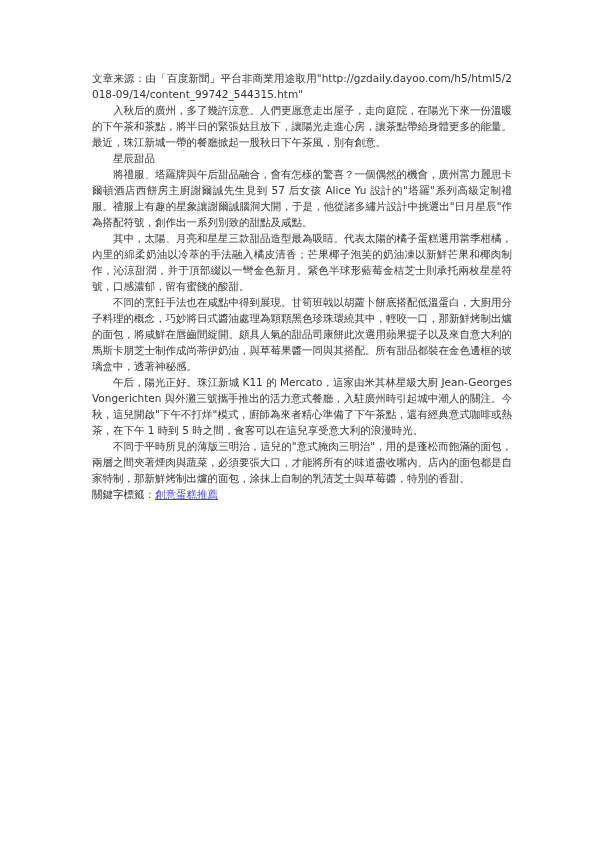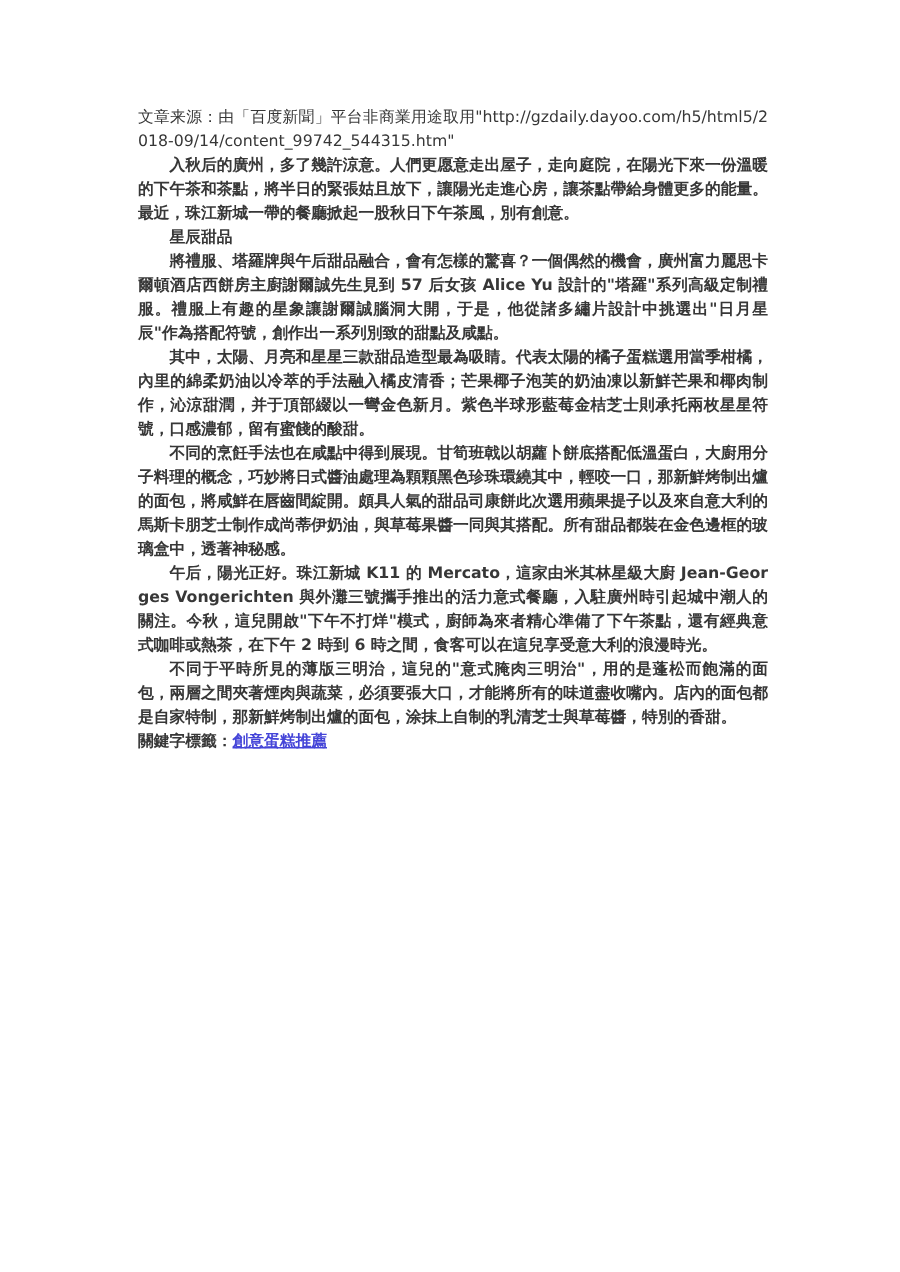--- a/index.html
+++ b/index.html
@@ -24,26 +24,24 @@
     font-size: 10.5px;
     line-height: 16px;
     text-align: justify;
     word-break: break-all;
   }
   .src {
     margin-bottom: 16px;
   }
   .indent {
     text-indent: 2em;
-    font-weight: bold;
   }
   .keywords {
     margin-top: 22px;
     text-align: left;
-    font-weight: bold;
   }
   .kw-link {
     color: #4545d8;
     text-decoration: underline;
     cursor: pointer;
   }
 </style>
 </head>
 <body>
 
@@ -55,21 +53,21 @@
 
   <p class="indent">星辰甜品</p>
 
   <p class="indent">將禮服、塔羅牌與午后甜品融合，會有怎樣的驚喜？一個偶然的機會，廣州富力麗思卡爾頓酒店西餅房主廚謝爾誠先生見到 57 后女孩 Alice Yu 設計的"塔羅"系列高級定制禮服。禮服上有趣的星象讓謝爾誠腦洞大開，于是，他從諸多繡片設計中挑選出"日月星辰"作為搭配符號，創作出一系列別致的甜點及咸點。</p>
 
   <p class="indent">其中，太陽、月亮和星星三款甜品造型最為吸睛。代表太陽的橘子蛋糕選用當季柑橘，內里的綿柔奶油以冷萃的手法融入橘皮清香；芒果椰子泡芙的奶油凍以新鮮芒果和椰肉制作，沁涼甜潤，并于頂部綴以一彎金色新月。紫色半球形藍莓金桔芝士則承托兩枚星星符號，口感濃郁，留有蜜餞的酸甜。</p>
 
   <p class="indent">不同的烹飪手法也在咸點中得到展現。甘筍班戟以胡蘿卜餅底搭配低溫蛋白，大廚用分子料理的概念，巧妙將日式醬油處理為顆顆黑色珍珠環繞其中，輕咬一口，那新鮮烤制出爐的面包，將咸鮮在唇齒間綻開。頗具人氣的甜品司康餅此次選用蘋果提子以及來自意大利的馬斯卡朋芝士制作成尚蒂伊奶油，與草莓果醬一同與其搭配。所有甜品都裝在金色邊框的玻璃盒中，透著神秘感。</p>
 
 
-  <p class="indent">午后，陽光正好。珠江新城 K11 的 Mercato，這家由米其林星級大廚 Jean-Georges Vongerichten 與外灘三號攜手推出的活力意式餐廳，入駐廣州時引起城中潮人的關注。今秋，這兒開啟"下午不打烊"模式，廚師為來者精心準備了下午茶點，還有經典意式咖啡或熱茶，在下午 2 時到 6 時之間，食客可以在這兒享受意大利的浪漫時光。</p>
+  <p class="indent">午后，陽光正好。珠江新城 K11 的 Mercato，這家由米其林星級大廚 Jean-Georges Vongerichten 與外灘三號攜手推出的活力意式餐廳，入駐廣州時引起城中潮人的關注。今秋，這兒開啟"下午不打烊"模式，廚師為來者精心準備了下午茶點，還有經典意式咖啡或熱茶，在下午 1 時到 5 時之間，食客可以在這兒享受意大利的浪漫時光。</p>
 
   <p class="indent">不同于平時所見的薄版三明治，這兒的"意式腌肉三明治"，用的是蓬松而飽滿的面包，兩層之間夾著煙肉與蔬菜，必須要張大口，才能將所有的味道盡收嘴內。店內的面包都是自家特制，那新鮮烤制出爐的面包，涂抹上自制的乳清芝士與草莓醬，特別的香甜。</p>
 
   <p class="keywords">
     <span>關鍵字標籤：</span><a href="#" class="kw-link">創意蛋糕推薦</a>
   </p>
 
 </div>
 
 </body></html>

